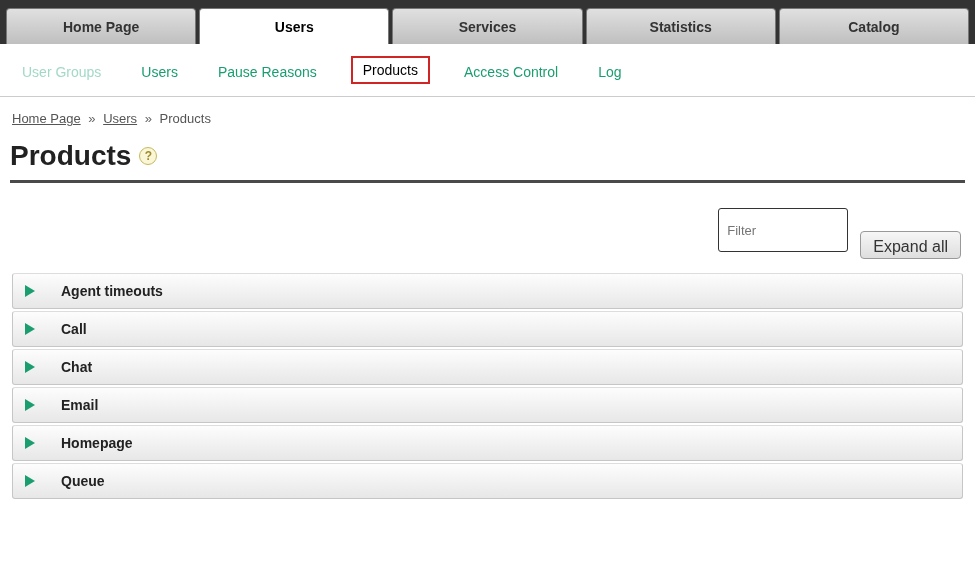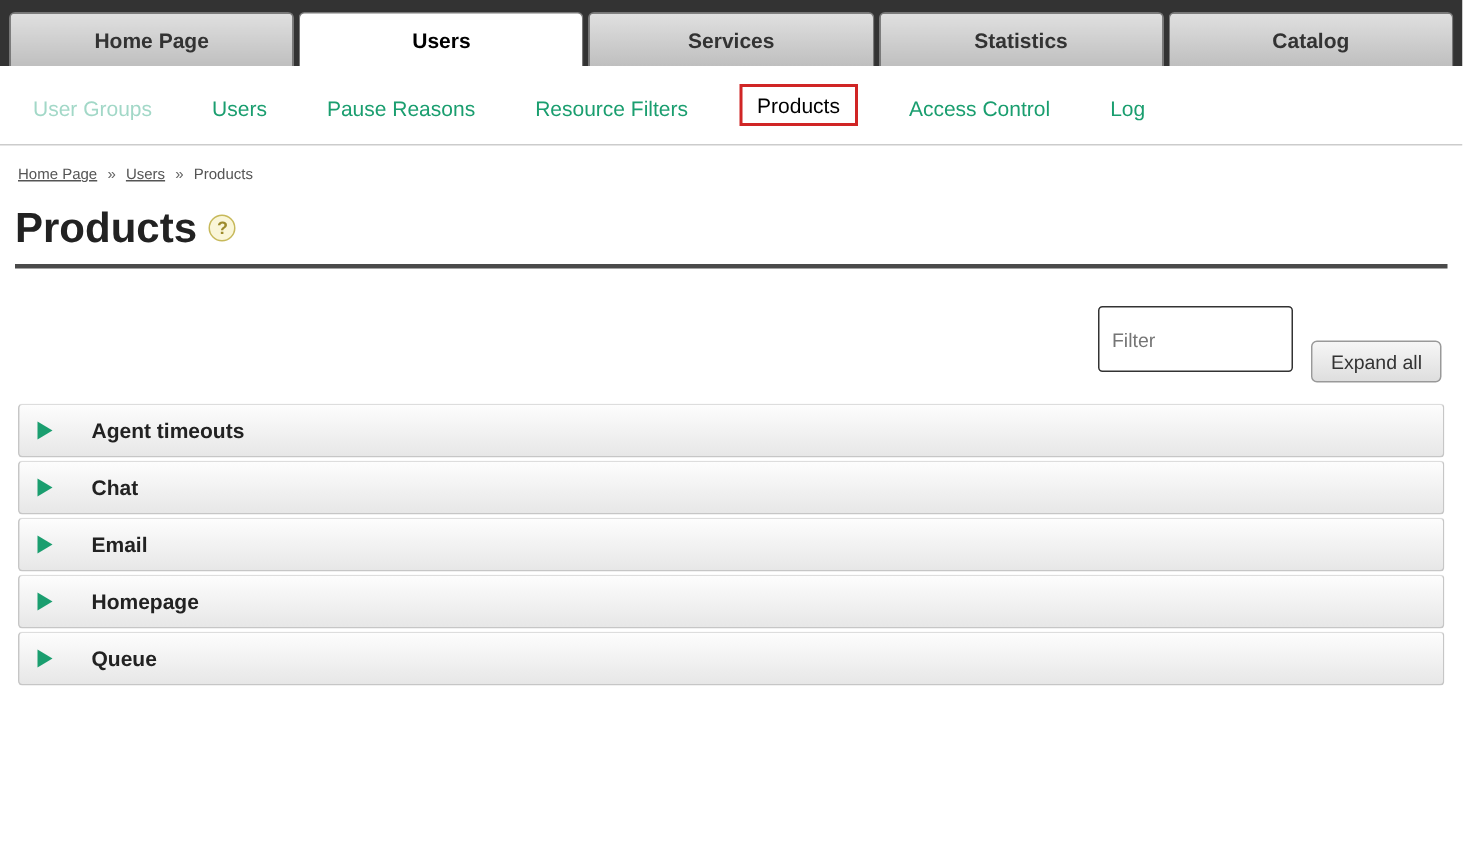--- a/index.html
+++ b/index.html
@@ -61,21 +61,21 @@
       color: #9ed6c5;
       opacity: 0.95;
     }
     .sub-nav-item.active {
       color: #000;
       border: 2px solid #d02525;
       padding: 4px 10px;
     }
     .breadcrumb {
       padding: 14px 12px 10px 12px;
-      font-size: 10px;
+      font-size: 13px;
       color: #555;
     }
     .breadcrumb a {
       color: #555;
       text-decoration: underline;
       cursor: pointer;
     }
     .breadcrumb .sep {
       color: #666;
       margin: 0 4px;
@@ -126,21 +126,21 @@
       padding: 21px 8px;
       font-size: 13px;
       width: 130px;
       height: 20px;
     }
     .expand-btn {
       background: linear-gradient(to bottom, #f6f6f6, #dedede);
       border: 1px solid #999;
       border-radius: 4px;
       padding: 6px 12px;
-      font-size: 13px;
+      font-size: 16px;
       color: #333;
       cursor: pointer;
       height: 28px;
       margin-top: 30px;
     }
     .accordion {
       padding: 0 12px 14px 12px;
     }
     .acc-item {
       background: linear-gradient(to bottom, #fdfdfd 0%, #e7e7e7 100%);
@@ -178,21 +178,20 @@
   <div class="main-tab active">Users</div>
   <div class="main-tab">Services</div>
   <div class="main-tab">Statistics</div>
   <div class="main-tab">Catalog</div>
 </div>
 
 <div class="sub-nav">
   <span class="sub-nav-item disabled">User Groups</span>
   <span class="sub-nav-item">Users</span>
   <span class="sub-nav-item">Pause Reasons</span>
-  <span class="sub-nav-item">Resource Filters</span>
   <span class="sub-nav-item active">Products</span>
   <span class="sub-nav-item">Access Control</span>
   <span class="sub-nav-item">Log</span>
 </div>
 
 <div class="breadcrumb">
   <a>Home Page</a>
   <span class="sep">»</span>
   <a>Users</a>
   <span class="sep">»</span>
@@ -211,20 +210,24 @@
   <button class="expand-btn">Expand all</button>
 </div>
 
 <div class="accordion">
   <div class="acc-item">
     <span class="triangle-icon"></span>
     <span class="acc-label">Agent timeouts</span>
   </div>
   <div class="acc-item">
     <span class="triangle-icon"></span>
+    <span class="acc-label">Call</span>
+  </div>
+  <div class="acc-item">
+    <span class="triangle-icon"></span>
     <span class="acc-label">Chat</span>
   </div>
   <div class="acc-item">
     <span class="triangle-icon"></span>
     <span class="acc-label">Email</span>
   </div>
   <div class="acc-item">
     <span class="triangle-icon"></span>
     <span class="acc-label">Homepage</span>
   </div>

